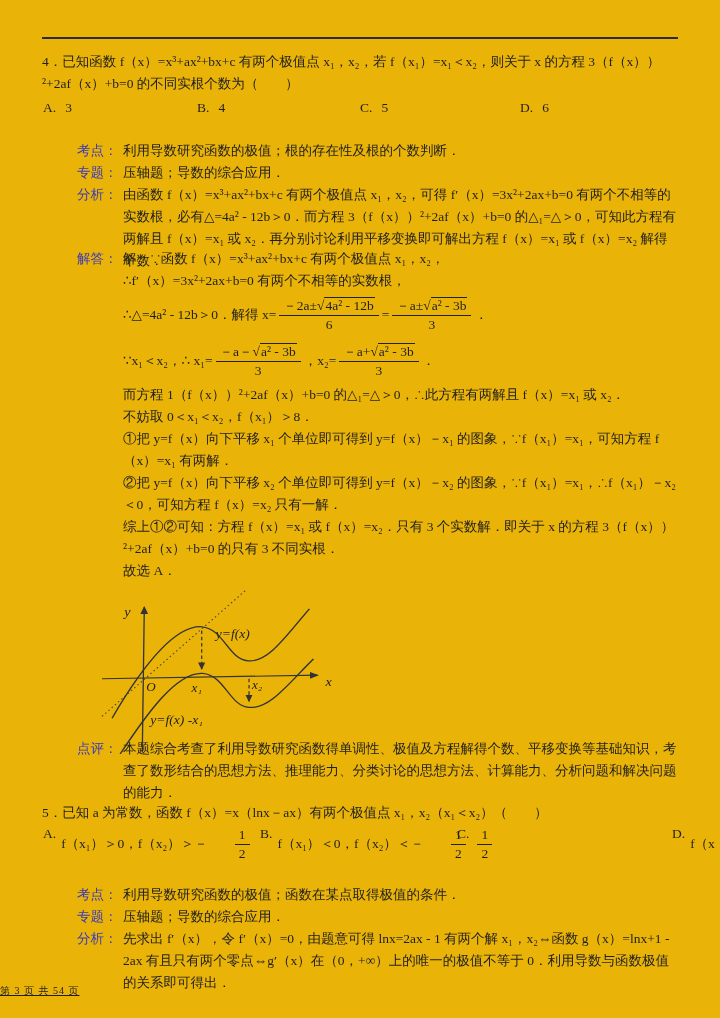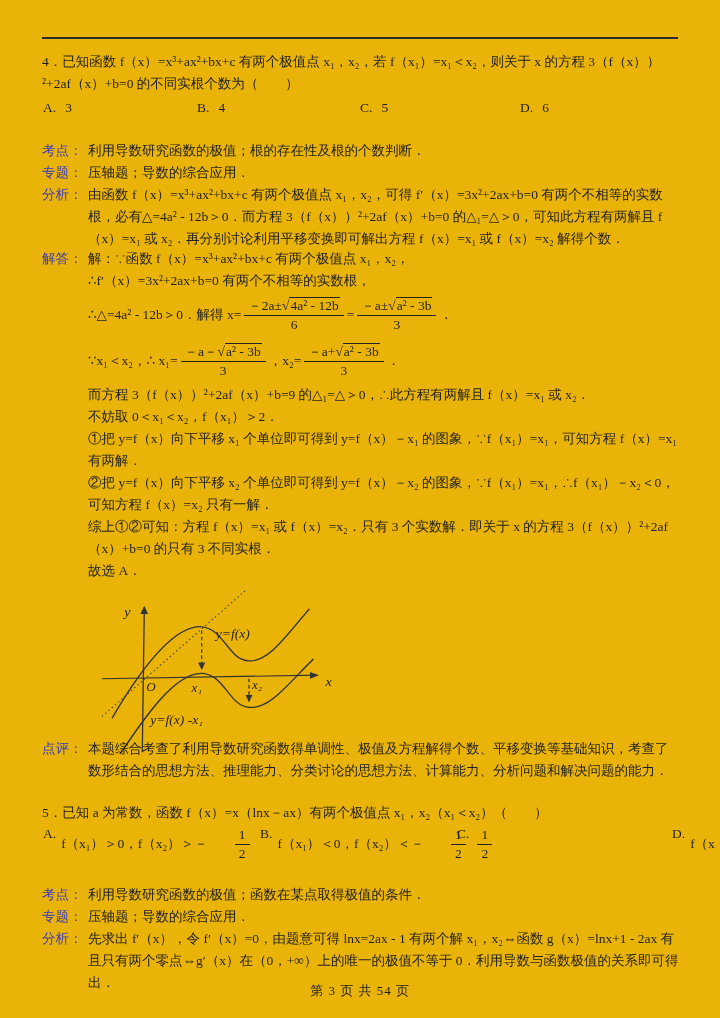--- a/index.html
+++ b/index.html
@@ -9,38 +9,38 @@
     color:#1f1f1f;font-size:13.5px;line-height:22px;
   }
   .rule{position:absolute;left:42px;top:37px;width:636px;height:0;border-top:2px solid #2b2b2b;}
   .abs{position:absolute;}
   .stem{left:42px;width:637px;}
   
   .q4opts{left:0;top:97px;width:720px;height:22px;}
   .q4opt{position:absolute;top:0;display:flex;gap:9px;}
   
   .sec{left:42px;width:638px;display:flex;}
-  .seclabel{flex:0 0 46px;color:#3a3ab8;}
+  .seclabel{flex:0 0 46px;color:#3a3ab8;margin-left:35px;}
   .secbody{flex:1;min-width:0;}
   
   .fline{display:flex;align-items:center;min-height:46px;white-space:nowrap;}
   .mfrac{display:inline-flex;flex-direction:column;align-items:center;text-align:center;
          margin:0 3px;line-height:16px;vertical-align:middle;}
   .mnum{display:inline-block;border-bottom:1.2px solid #222;padding:0 4px 1px 4px;}
   .mrad{border-top:1.2px solid #222;padding:0 1px;text-align:right;}
   .mden{padding-top:1px;}
   
   .figwrap{left:100px;top:582px;width:292px;height:172px;}
   .figwrap svg text{font-family:"Liberation Serif","DejaVu Serif",serif;font-style:italic;}
   
   .q5opts{left:0;top:820px;width:720px;height:54px;overflow:hidden;}
   .q5opt{position:absolute;top:2px;display:flex;align-items:flex-start;gap:5px;white-space:nowrap;}
   .q5opt .optlabel{padding-top:1px;}
   .q5opt .optbody{display:inline-flex;align-items:center;height:44px;gap:24px;}
-  .footer{left:0;top:980px;width:720px;text-align:center;font-size:13px;letter-spacing:1px;}
+  .footer{left:0;top:980px;width:720px;font-size:10px;letter-spacing:1px;text-decoration:underline;}
 </style>
 </head>
 <body>
 
 <div class="page">
 
   <div class="rule"></div>
 
   <div class="abs stem" style="top:51px">4．已知函数 f（x）=x³+ax²+bx+c 有两个极值点 x₁，x₂，若 f（x₁）=x₁＜x₂，则关于 x 的方程 3（f（x））²+2af（x）+b=0 的不同实根个数为（　　）</div>
 
@@ -103,22 +103,22 @@
           <span class="mden">3</span>
         </span>
         <span>，x₂=</span>
         <span class="mfrac">
           <span class="mnum"><span>－a+√</span><span class="mrad">a² - 3b</span></span>
           <span class="mden">3</span>
         </span>
         <span>．</span>
       </div>
 
-      <div>而方程 3（f（x））²+2af（x）+b=9 的△₁=△＞0，∴此方程有两解且 f（x）=x₁ 或 x₂．</div>
-      <div>不妨取 0＜x₁＜x₂，f（x₁）＞2．</div>
+      <div>而方程 1（f（x））²+2af（x）+b=0 的△₁=△＞0，∴此方程有两解且 f（x）=x₁ 或 x₂．</div>
+      <div>不妨取 0＜x₁＜x₂，f（x₁）＞8．</div>
       <div>①把 y=f（x）向下平移 x₁ 个单位即可得到 y=f（x）－x₁ 的图象，∵f（x₁）=x₁，可知方程 f（x）=x₁ 有两解．</div>
       <div>②把 y=f（x）向下平移 x₂ 个单位即可得到 y=f（x）－x₂ 的图象，∵f（x₁）=x₁，∴f（x₁）－x₂＜0，可知方程 f（x）=x₂ 只有一解．</div>
       <div>综上①②可知：方程 f（x）=x₁ 或 f（x）=x₂．只有 3 个实数解．即关于 x 的方程 3（f（x））²+2af（x）+b=0 的只有 3 不同实根．</div>
       <div>故选 A．</div>
     </div>
   </div>
 
   <div class="abs figwrap">
     <svg width="292" height="172" viewBox="0 0 290 192" preserveAspectRatio="none">
       <defs>

